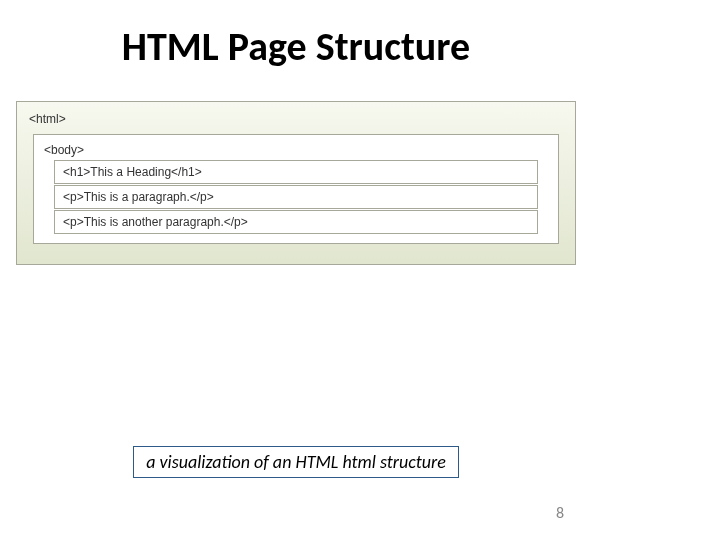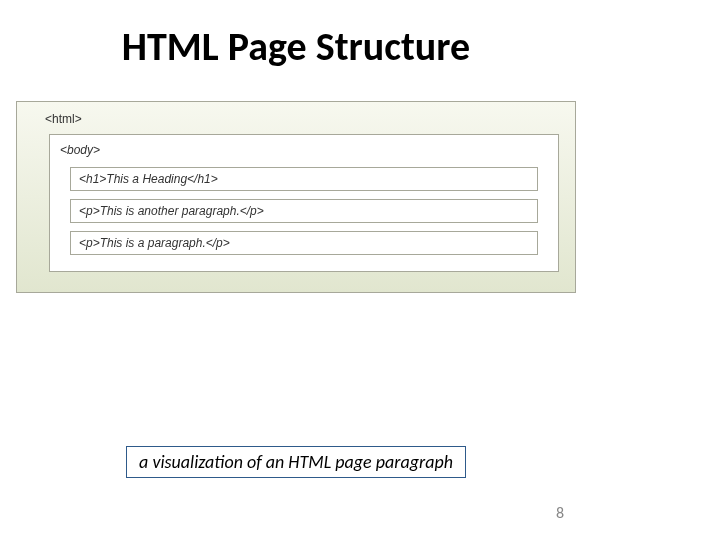--- a/index.html
+++ b/index.html
@@ -13,39 +13,38 @@
       color: #000;
       text-align: center;
       padding-top: 22px;
       padding-bottom: 10px;
     }
 
     .diagram {
       margin: 20px 16px 0 16px;
       border: 1px solid #a7a89a;
       background: linear-gradient(to bottom, #f7f8ef 0%, #e1e6cf 100%);
-      padding: 8px 12px 10px 28px;
+      padding: 8px 12px 10px 12px;
       font-family: Verdana, Geneva, sans-serif;
       font-size: 12px;
       color: #333;
     }
 
     .tag-line { padding: 2px 0; }
 
     .body-box {
       border: 1px solid #a7a89a;
       background: #fff;
       margin: 6px 4px 10px 4px;
       padding: 6px 10px 8px 10px;
-      font-style: italic;
     }
 
     .inner-box {
       border: 1px solid #a7a89a;
-      margin: 8px 10px;
+      margin: 1px 10px;
       padding: 4px 8px;
       background: #fff;
     }
 
     .caption-wrap {
       position: absolute;
       left: 0; right: 0;
       bottom: 62px;
       text-align: center;
     }
@@ -77,29 +76,29 @@
   <div class="diagram">
     <div class="tag-line">&lt;html&gt;</div>
 
     <div class="body-box">
       <div class="tag-line">&lt;body&gt;</div>
 
       <div class="inner-box">
         <span>&lt;h1&gt;This a Heading&lt;/h1&gt;</span>
       </div>
       <div class="inner-box">
-        <span>&lt;p&gt;This is another paragraph.&lt;/p&gt;</span>
+        <span>&lt;p&gt;This is a paragraph.&lt;/p&gt;</span>
       </div>
       <div class="inner-box">
-        <span>&lt;p&gt;This is a paragraph.&lt;/p&gt;</span>
+        <span>&lt;p&gt;This is another paragraph.&lt;/p&gt;</span>
       </div>
 
     </div>
 
   </div>
 
   <div class="caption-wrap">
-    <span class="caption">a visualization of an HTML page paragraph</span>
+    <span class="caption">a visualization of an HTML html structure</span>
   </div>
 
   <div class="pagenum">8</div>
 
 </div>
 
 </body></html>

